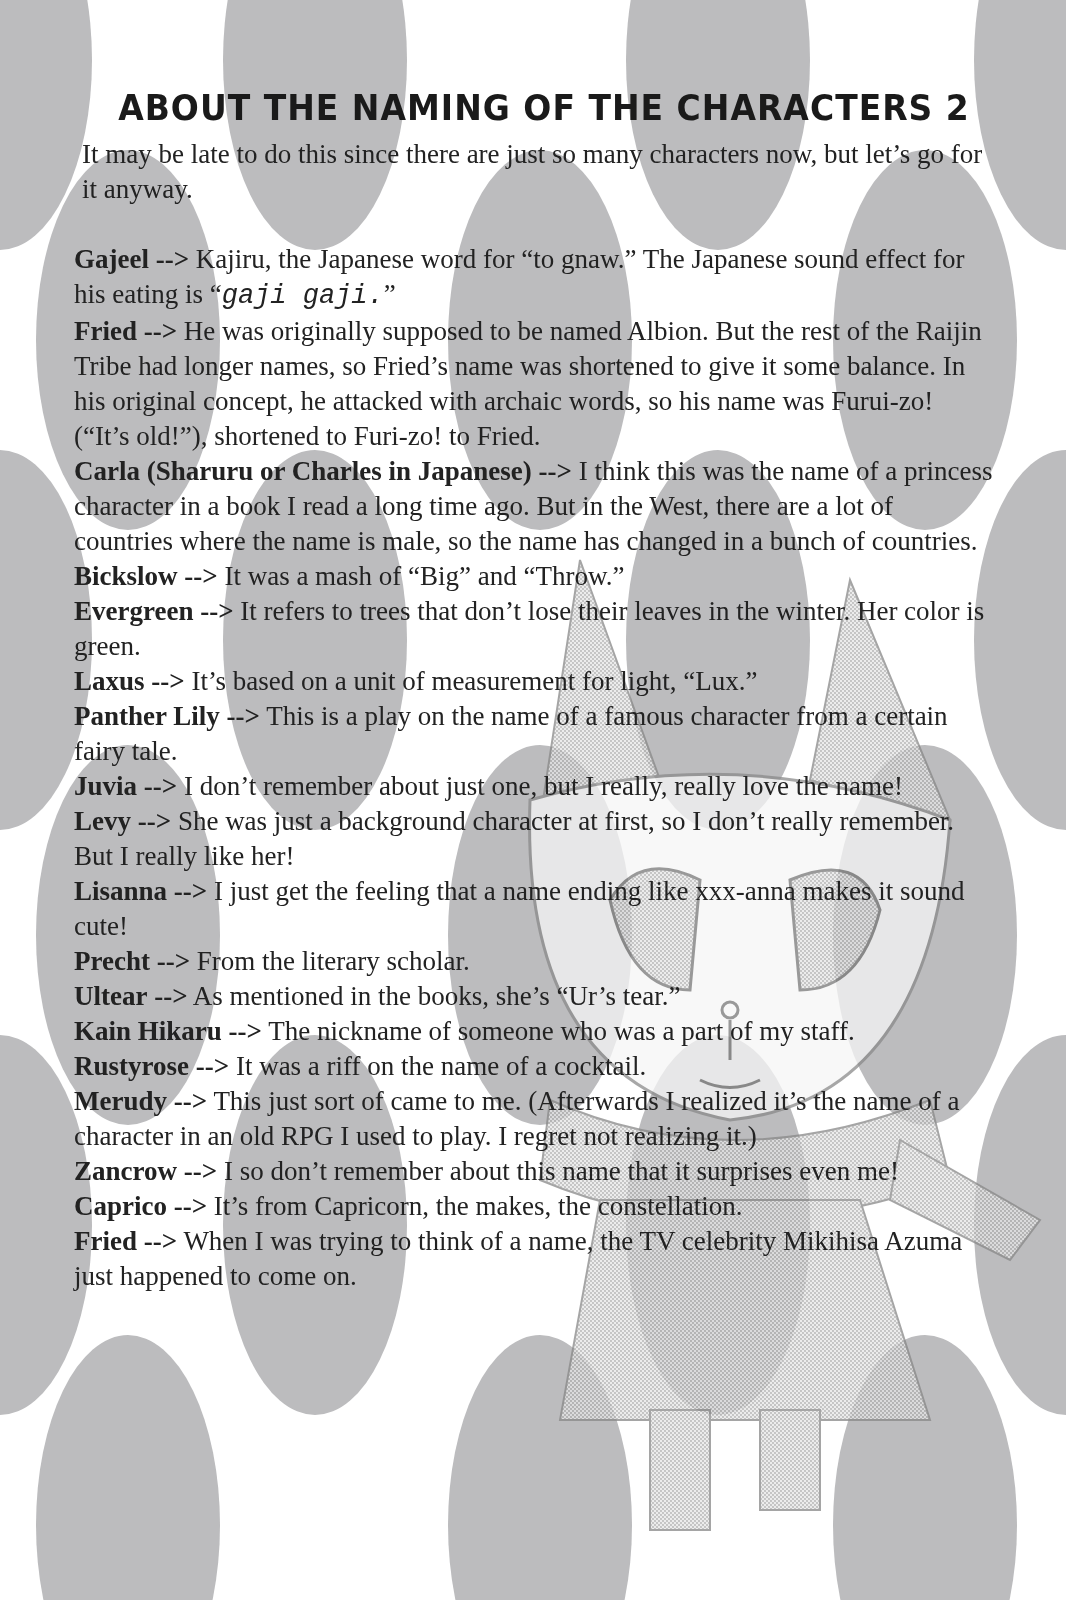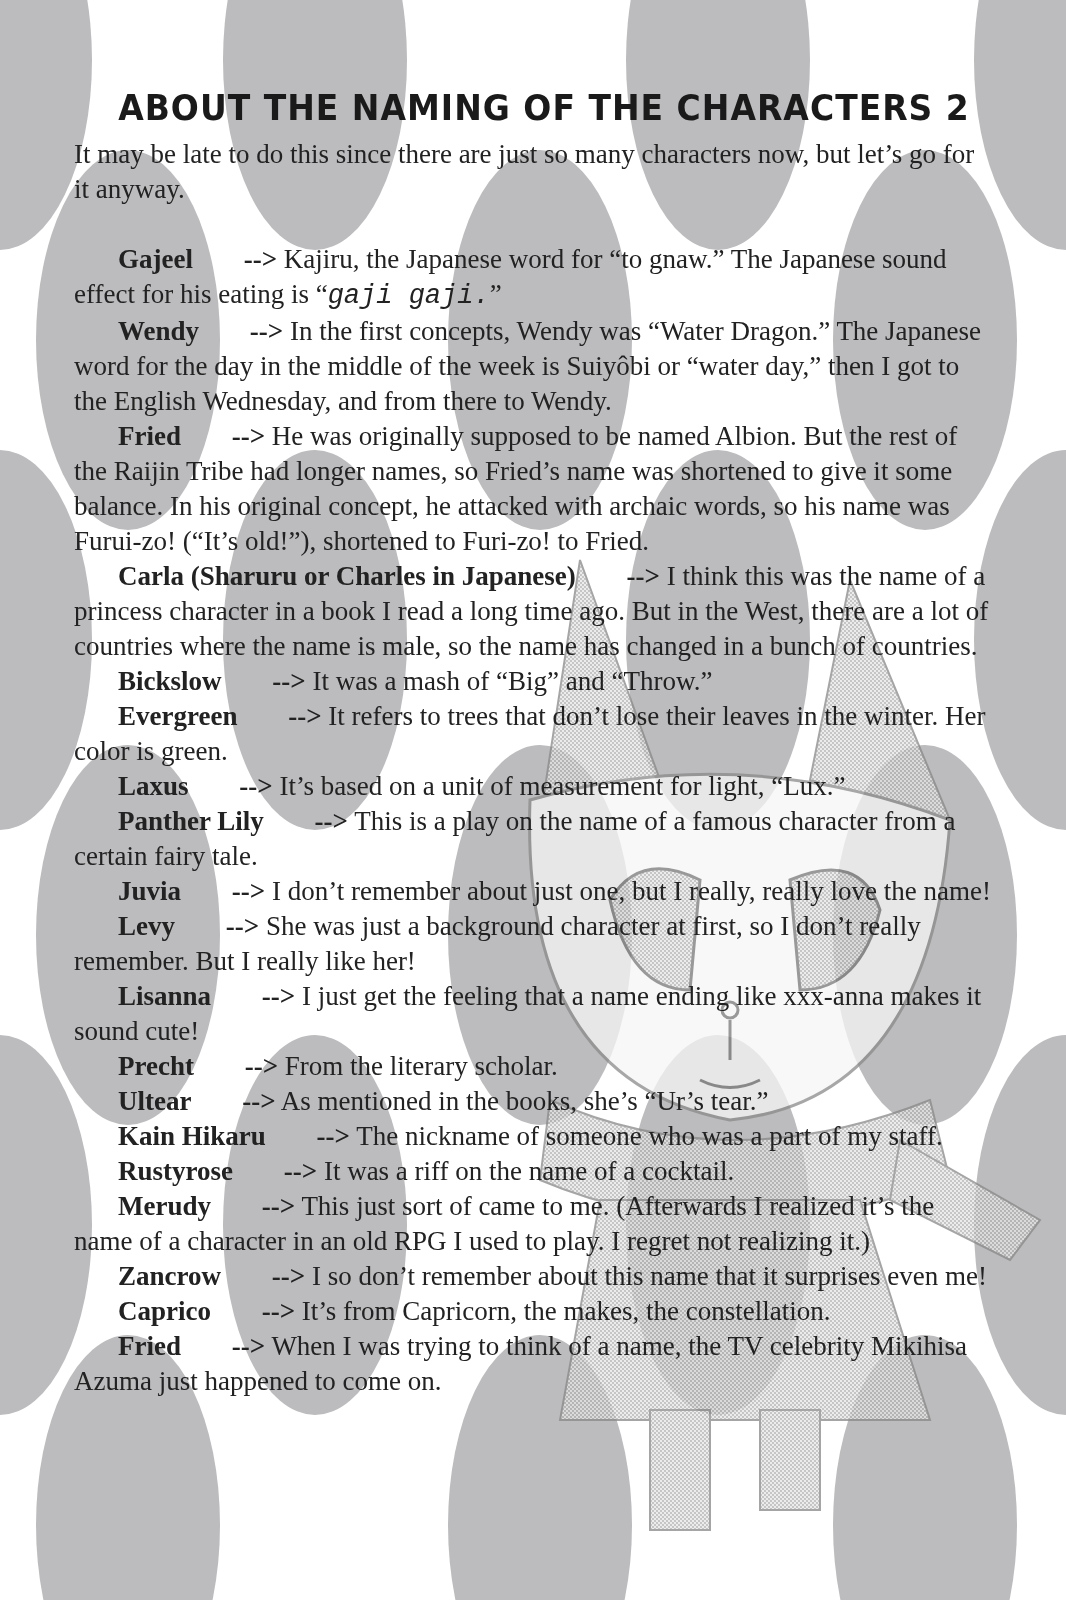--- a/index.html
+++ b/index.html
@@ -51,28 +51,27 @@
       text-transform: uppercase;
       transform: scaleY(1.05);
     }
     .intro, .entry {
       font-family: "Liberation Serif", serif;
       font-size: 27px;
       line-height: 35px;
       color: #222222;
     }
     .intro {
-      margin: 0 0 35px 0;
+      margin: 0 0 35px 8px;
     }
     .entry {
       margin: 0;
     }
     .name, .arrow {
       font-weight: bold;
-      margin-left: 44px;
     }
     .em {
       font-style: italic;
       font-family: Liberation Mono, monospace;
     }
   </style>
 </head>
 <body>
 
 <div>
@@ -137,25 +136,20 @@
 
   <p class="intro">It may be late to do this since there are just so many characters now, but let’s go for it anyway.</p>
 
   <div>
     <p class="entry">
       <span class="name">Gajeel</span>
       <span class="arrow">--&gt;</span>
       <span>Kajiru, the Japanese word for “to gnaw.” The Japanese sound effect for his eating is “</span><span class="em">gaji gaji.</span><span>”</span>
     </p>
     <p class="entry">
-      <span class="name">Wendy</span>
-      <span class="arrow">--&gt;</span>
-      <span>In the first concepts, Wendy was “Water Dragon.” The Japanese word for the day in the middle of the week is Suiyôbi or “water day,” then I got to the English Wednesday, and from there to Wendy.</span>
-    </p>
-    <p class="entry">
       <span class="name">Fried</span>
       <span class="arrow">--&gt;</span>
       <span>He was originally supposed to be named Albion. But the rest of the Raijin Tribe had longer names, so Fried’s name was shortened to give it some balance. In his original concept, he attacked with archaic words, so his name was Furui-zo! (“It’s old!”), shortened to Furi-zo! to Fried.</span>
     </p>
     <p class="entry">
       <span class="name">Carla (Sharuru or Charles in Japanese)</span>
       <span class="arrow">--&gt;</span>
       <span>I think this was the name of a princess character in a book I read a long time ago. But in the West, there are a lot of countries where the name is male, so the name has changed in a bunch of countries.</span>
     </p>
     <p class="entry">

